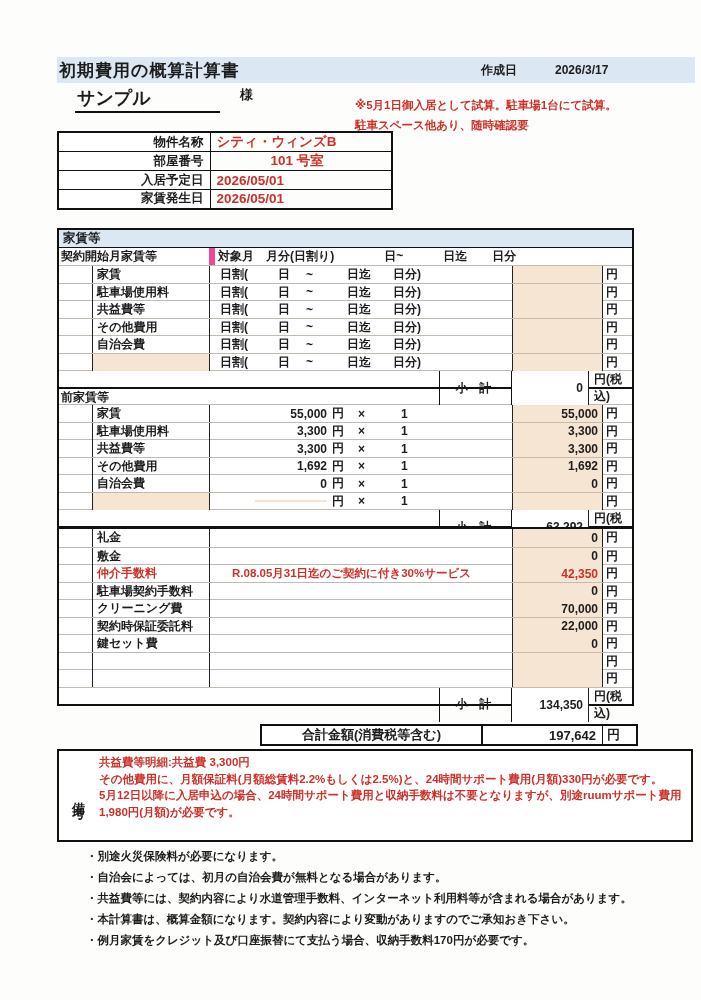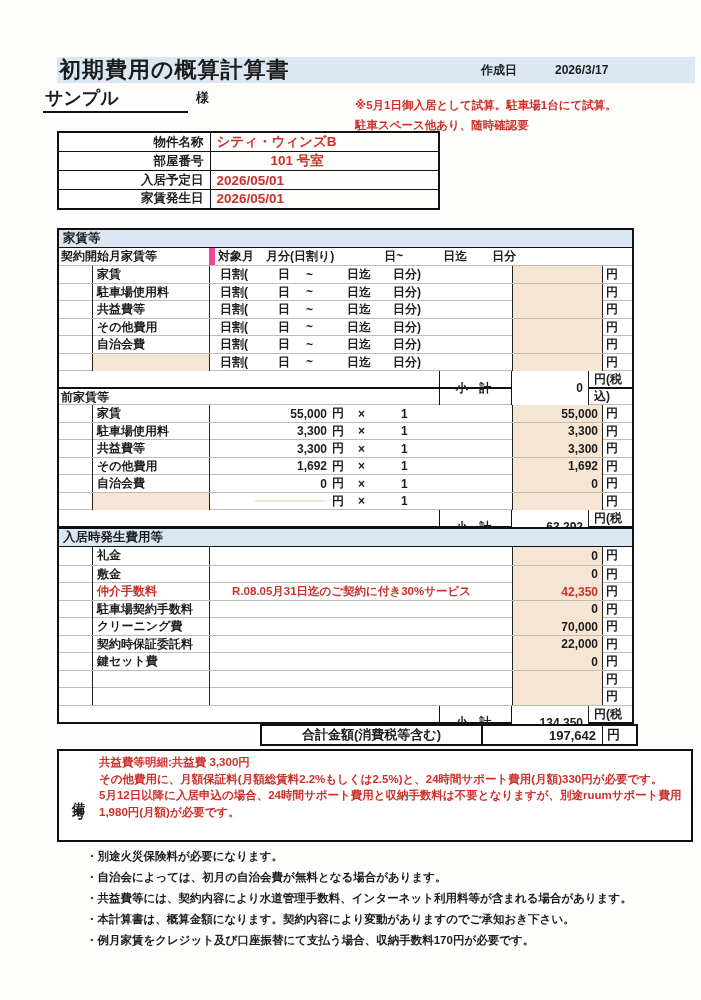--- a/index.html
+++ b/index.html
@@ -7,33 +7,33 @@
   .sheet {
     position:relative; width:701px; height:1000px; margin:0 auto;
     background:#fdfdfc; font-family:"Liberation Sans","DejaVu Sans",sans-serif;
     font-weight:700; color:#1c1c1c; overflow:hidden;
   }
   
   .title-band {
     position:absolute; left:57px; top:57px; width:638px; height:26px;
     background:#dbe7f3; display:flex; align-items:center;
   }
-  .page-title { font-size:22px; letter-spacing:1px; padding-left:2px; }
+  .page-title { font-size:17px; letter-spacing:1px; padding-left:2px; }
   .created-label { font-size:12px; margin-left:auto; }
   .created-date  { font-size:12px; width:178px; text-align:left; padding-left:38px; }
-  .customer-row { position:absolute; left:43px; top:86px; display:flex; align-items:center; }
+  .customer-row { position:absolute; left:75px; top:86px; display:flex; align-items:flex-start;gap:12px; }
   .customer-name {
     font-size:18px; width:145px; border-bottom:2.5px solid #111; padding:0 2px 1px 2px;
   }
   .customer-honorific { font-size:13px; margin-left:8px; padding-bottom:3px; }
   .red { color:#cd3029; }
   .red-notes { position:absolute; left:355px; top:95px; font-size:11.5px; line-height:20px; color:#cd3029; }
   
   .property-table {
-    position:absolute; left:57px; top:131px; width:383px;
+    position:absolute; left:57px; top:131px; width:336px;
     border:2px solid #111; border-collapse:collapse;
   }
   .property-table td { border:1px solid #111; height:19px; font-size:12.5px; }
   .property-table td.plabel { width:152px; text-align:right; padding-right:6px; background:#fff; }
   .property-table td.pvalue { color:#cd3029; font-size:13.5px; padding-left:6px; }
   .property-table td.pvalue.room { padding-left:60px; }
   
   .box { position:absolute; left:57px; width:577px; border:2px solid #111; background:#fff; }
   .rent-box  { top:228px; }
   .movein-box{ top:527px; }
@@ -318,21 +318,20 @@
 
     <div class="row subtotal">
       <div></div>
       <div class="sub-label">小 計</div>
       <div class="sub-value">63,292</div>
       <div class="sub-unit">円(税込)</div>
     </div>
   </div>
 
   <div class="box movein-box">
-    <div class="sec-title">入居時発生費用等</div>
 
     <div class="row data">
       <div></div>
       <div class="c-label">礼金</div>
       <div class="c-mid note-cell"></div>
       <div class="c-amt">0</div>
       <div class="c-unit">円</div>
     </div>
     <div class="row data">
       <div></div>

